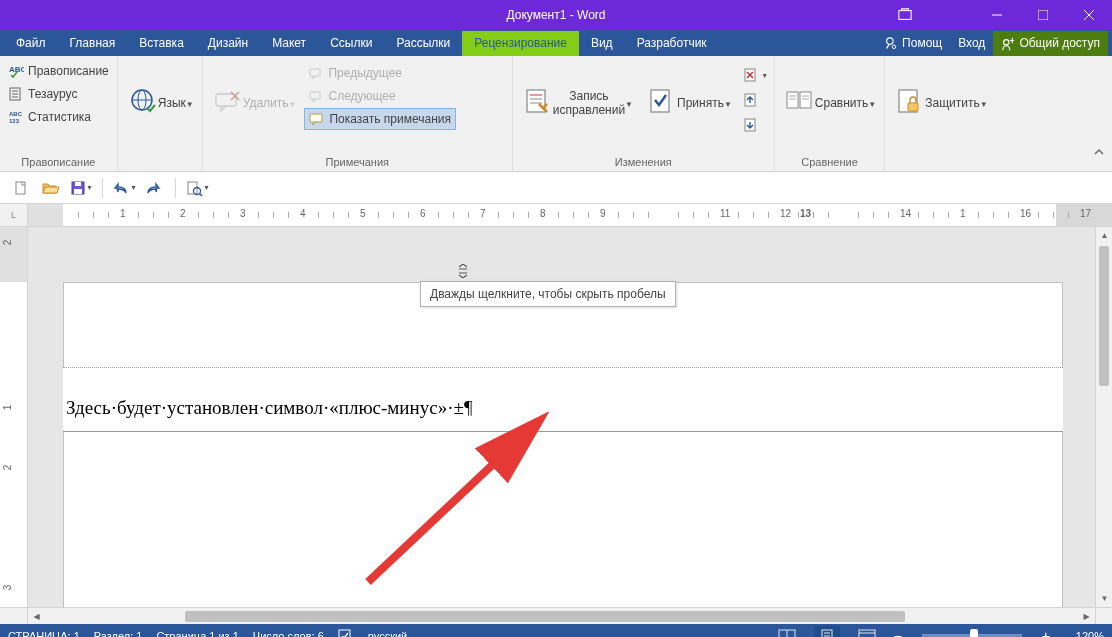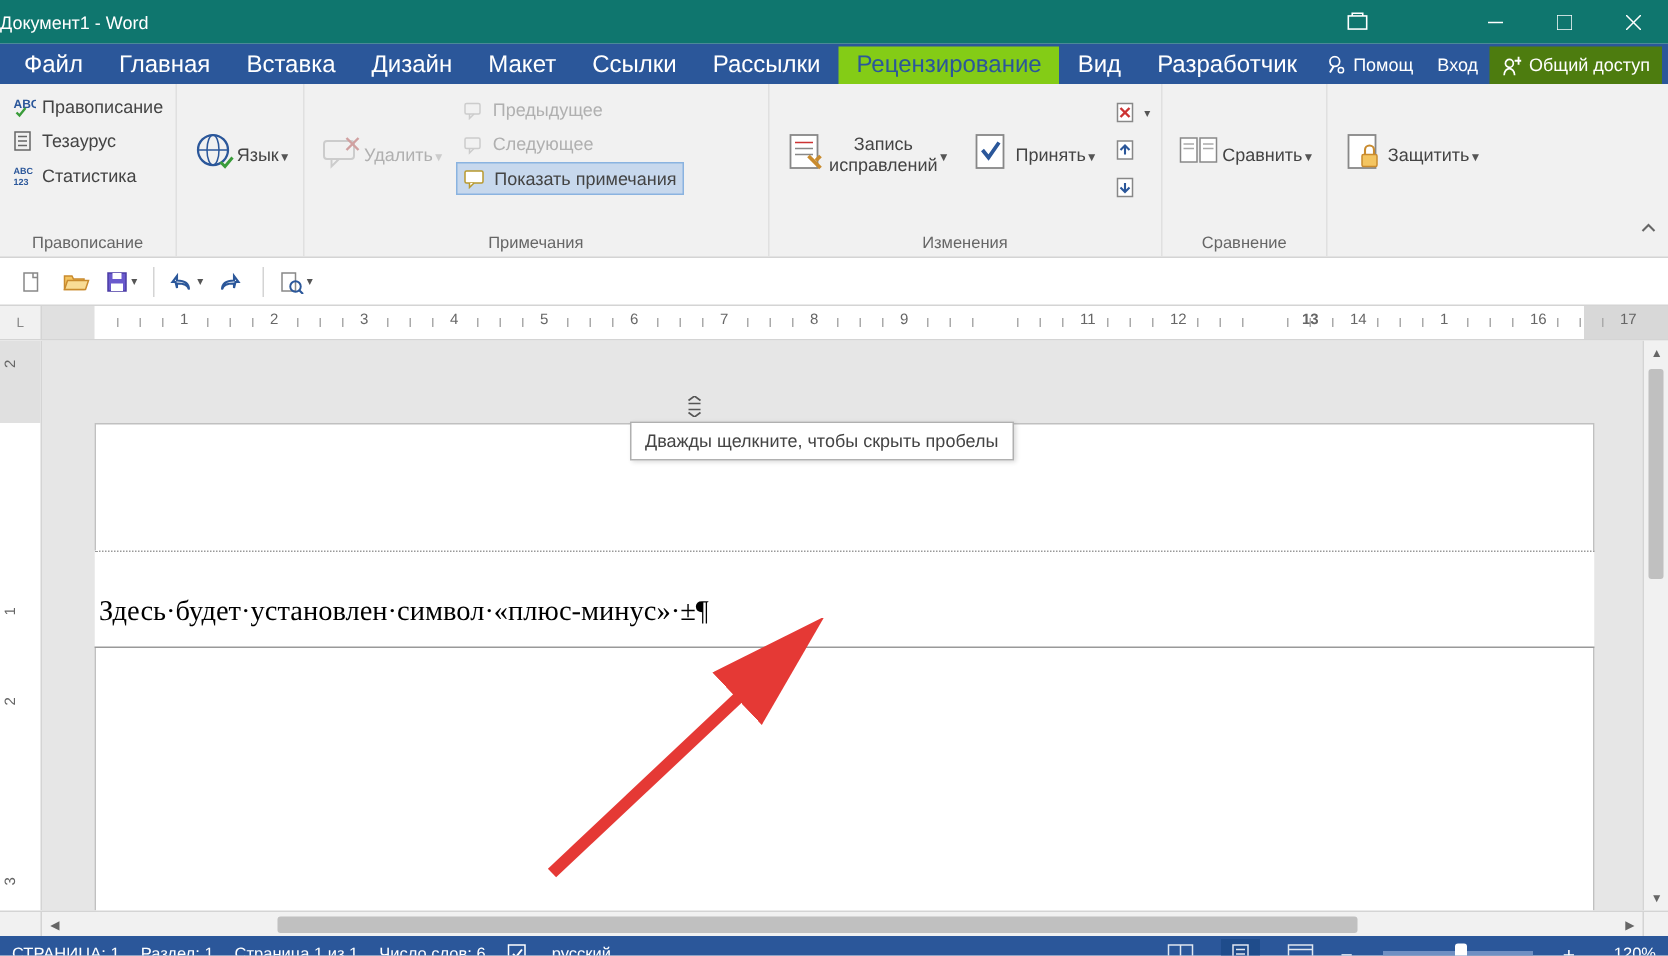--- a/index.html
+++ b/index.html
@@ -1,24 +1,24 @@
 <!DOCTYPE html>
 <html><head>
 <meta charset="utf-8">
 <style>
 *{margin:0;padding:0;box-sizing:border-box;font-family:"Segoe UI",Tahoma,sans-serif;user-select:none}
 body{width:1112px;height:637px;overflow:hidden;background:#e6e6e6;font-size:12px;position:relative}
-.titlebar{height:29px;background:#0f766e;color:#fff;display:flex;align-items:center;position:relative}
+.titlebar{height:29px;background:#6d28d9;color:#fff;display:flex;align-items:center;justify-content:center;position:relative}
 .titlebar .title{font-size:12px}
 .titlebar .wctl{position:absolute;right:0;top:0;display:flex}
 .titlebar .wctl div{width:46px;height:29px;display:flex;align-items:center;justify-content:center;cursor:pointer}
 .titlebar .wctl svg{width:10px;height:10px}
 .titlebar .rextra{position:absolute;right:184px;top:0;width:46px;height:29px;display:flex;align-items:center;justify-content:center}
 .ribbon-tabs{height:27px;background:#2b579a;display:flex;align-items:flex-end;padding:0 4px}
-.ribbon-tabs .tab{padding:0 12px;height:25px;line-height:25px;color:#fff;font-size:16px;cursor:pointer}
+.ribbon-tabs .tab{padding:0 12px;height:25px;line-height:25px;color:#fff;font-size:12px;cursor:pointer}
 .ribbon-tabs .tab.active{background:#84cc16;color:#2b579a}
 .ribbon-tabs .spacer{flex:1}
 .ribbon-tabs .rightcmd{color:#fff;height:25px;line-height:25px;padding:0 8px;display:flex;align-items:center;gap:4px;cursor:pointer}
 .ribbon-tabs .rightcmd.share{background:#4d7c0f}
 .ribbon{height:116px;background:#f1f1f1;border-bottom:1px solid #d4d4d4;display:flex;position:relative}
 .group{display:flex;flex-direction:column;height:100%;border-right:1px solid #e0e0e0;padding:2px 4px 0 4px}
 .group .body{flex:1;display:flex;align-items:flex-start;gap:4px;padding-top:2px}
 .group .glabel{text-align:center;font-size:11px;color:#666;height:16px;line-height:14px}
 .vstack{display:flex;flex-direction:column;gap:1px}
 .smallbtn{height:22px;display:flex;align-items:center;gap:4px;padding:0 4px;font-size:12px;color:#444;cursor:pointer}
@@ -405,21 +405,21 @@
       <div class="minor" style="left: 605px;"></div>
       <div class="minor" style="left: 620px;"></div>
       <div class="tick" style="left: 692px;">11</div>
       <div class="minor" style="left: 650px;"></div>
       <div class="minor" style="left: 665px;"></div>
       <div class="minor" style="left: 680px;"></div>
       <div class="tick" style="left: 752px;">12</div>
       <div class="minor" style="left: 710px;"></div>
       <div class="minor" style="left: 725px;"></div>
       <div class="minor" style="left: 740px;"></div>
-      <div class="tick" style="left: 840px; font-weight: bold;">13</div>
+      <div class="tick" style="left: 772px; font-weight: bold;">13</div>
       <div class="minor" style="left: 770px;"></div>
       <div class="minor" style="left: 785px;"></div>
       <div class="minor" style="left: 800px;"></div>
       <div class="tick" style="left: 872px;">14</div>
       <div class="minor" style="left: 830px;"></div>
       <div class="minor" style="left: 845px;"></div>
       <div class="minor" style="left: 860px;"></div>
       <div class="tick" style="left: 932px;">1</div>
       <div class="minor" style="left: 890px;"></div>
       <div class="minor" style="left: 905px;"></div>

